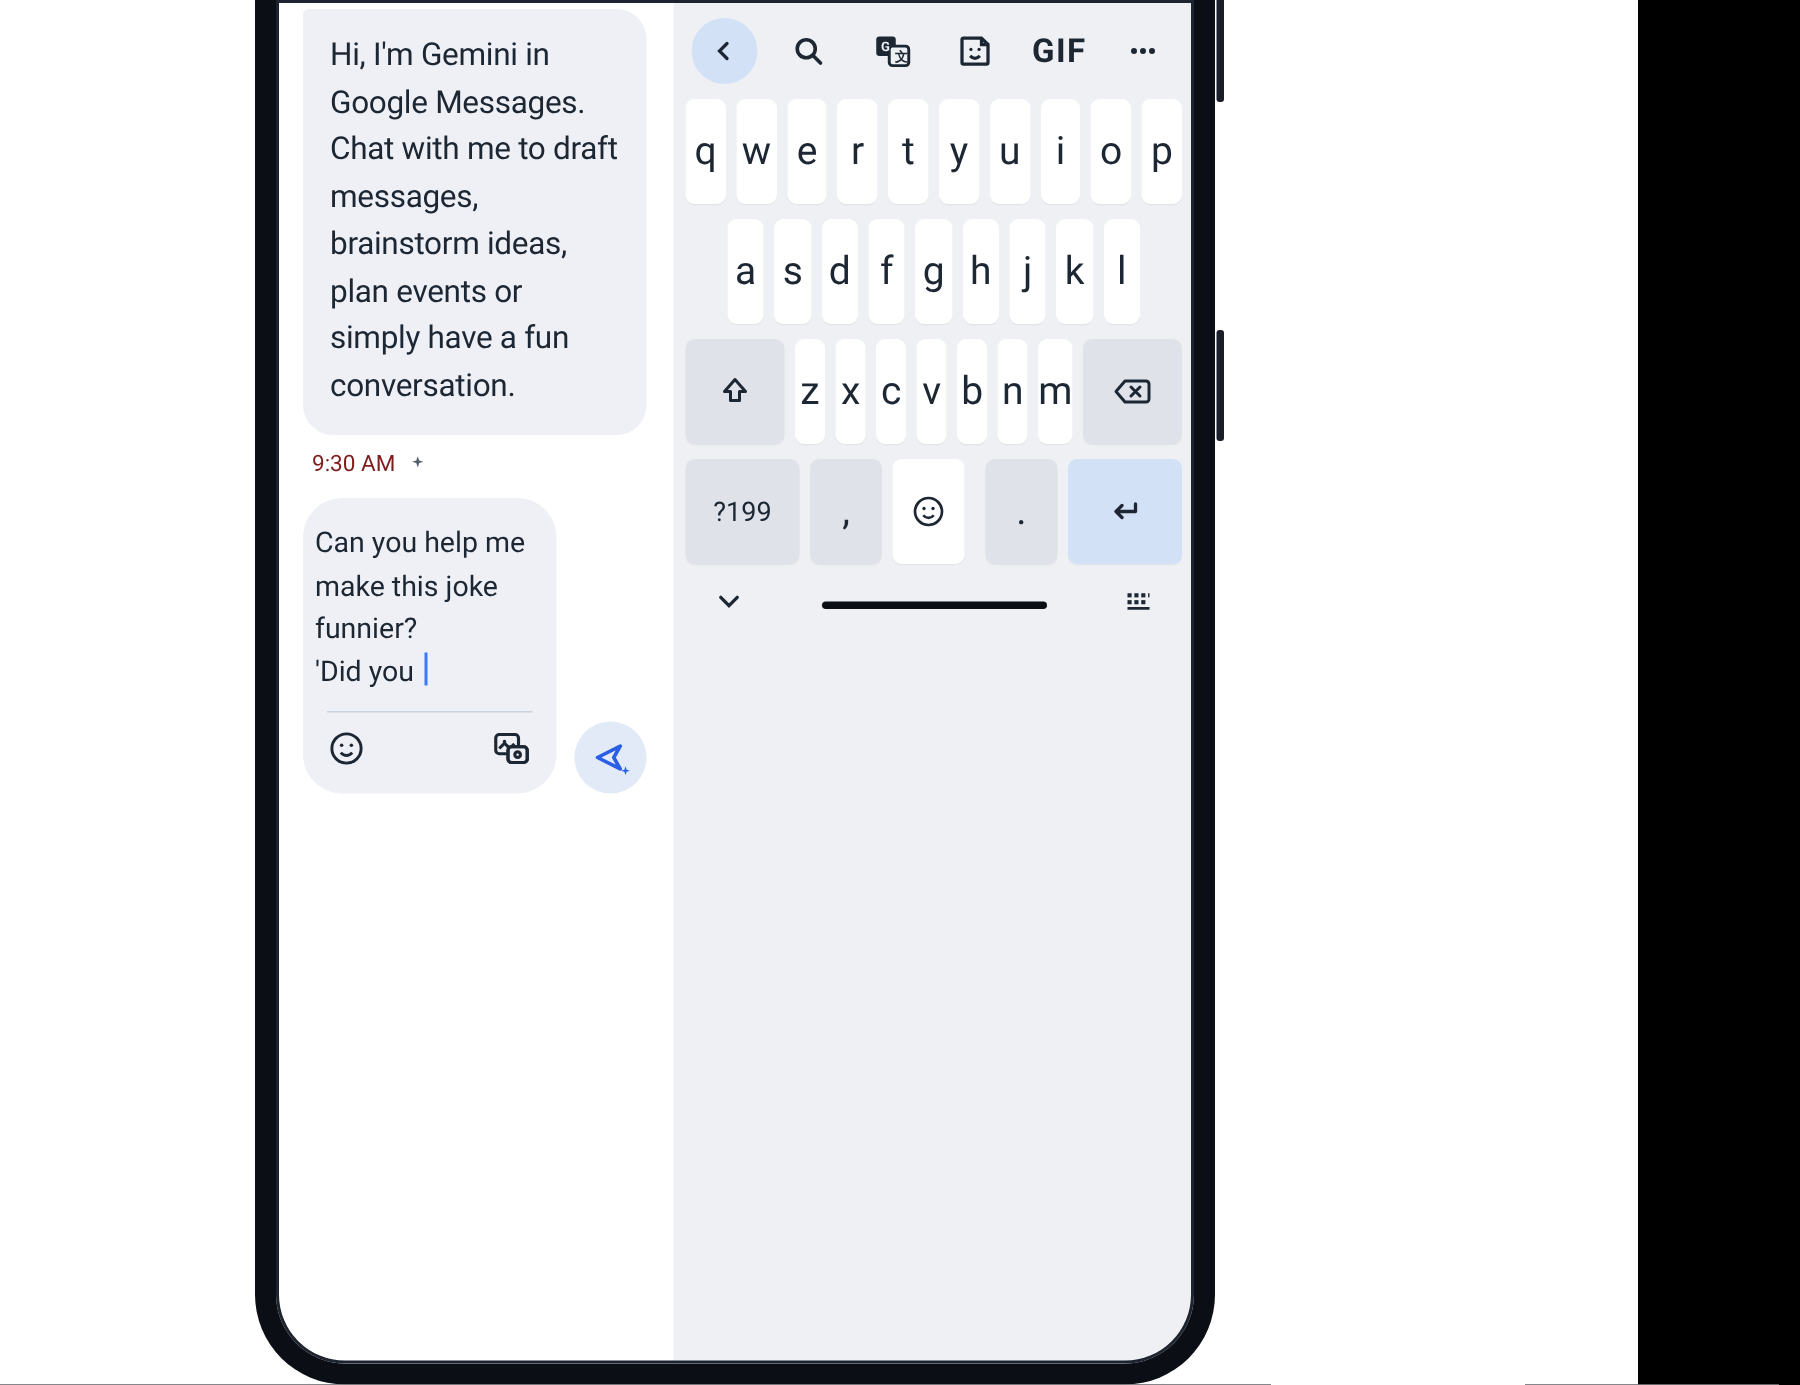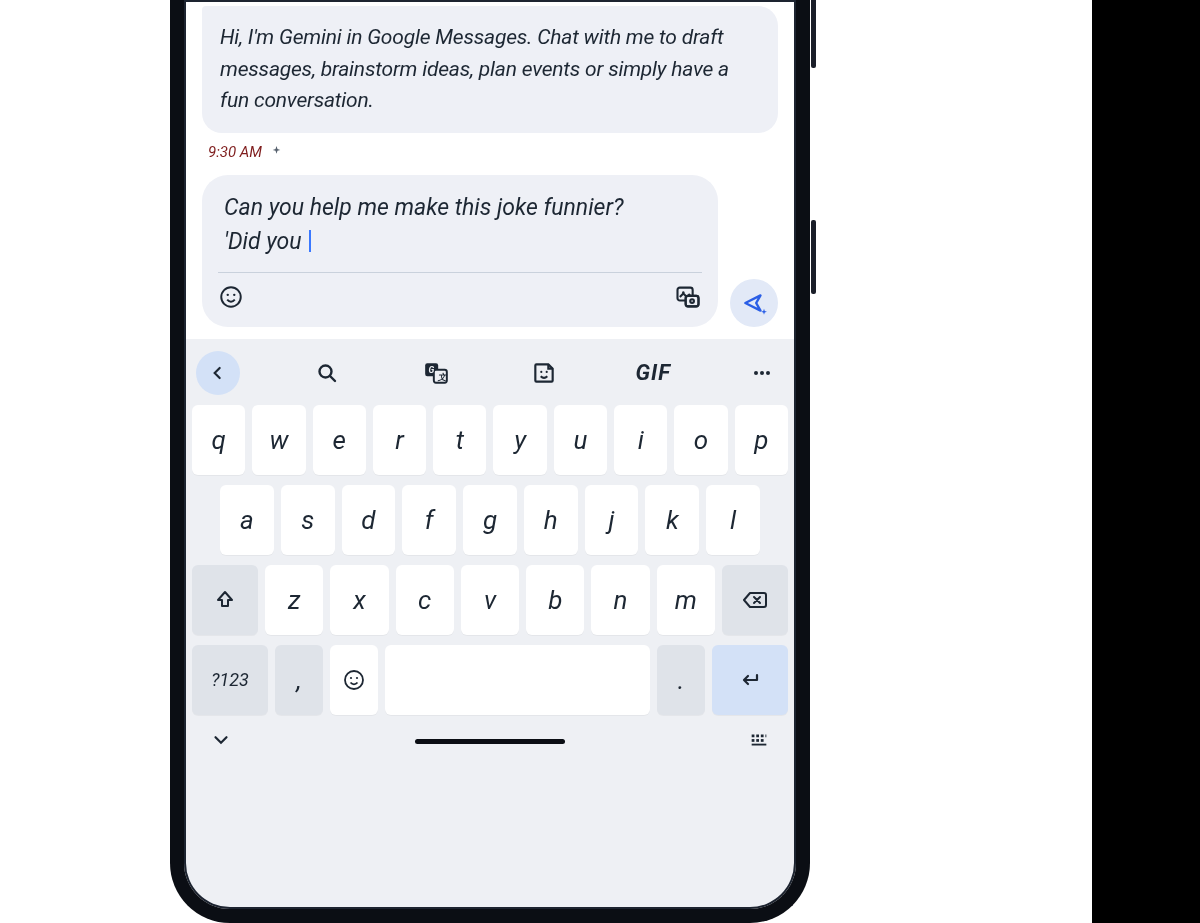--- a/index.html
+++ b/index.html
@@ -51,22 +51,21 @@
     position: absolute;
     left: 14px;
     right: 14px;
     top: 0;
     bottom: 14px;
     background: #ffffff;
     border-bottom-left-radius: 48px;
     border-bottom-right-radius: 48px;
     overflow: hidden;
     display: flex;
-    flex-direction: column;
-    font-style: italic;
+    flex-direction: row;
   }
   
   .chat-area {
     padding: 6px 18px 0 18px;
     background: #fff;
   }
   .bubble {
     background: #eef0f6;
     border-radius: 20px;
     padding: 16px 18px;
@@ -92,22 +91,22 @@
     padding-bottom: 12px;
   }
   .compose {
     flex: 1;
     background: #eef0f6;
     border-radius: 26px;
     display: flex;
     flex-direction: column;
   }
   .compose-text {
-    padding: 16px 18px 6px 22px;
-    font-size: 23px;
+    padding: 16px 18px 6px 8px;
+    font-size: 19px;
     line-height: 1.5;
     color: #1d2733;
   }
   .compose-text .cursor {
     display: inline-block;
     width: 2px;
     height: 22px;
     background: #3a78ff;
     vertical-align: -3px;
     margin-left: 2px;
@@ -402,21 +401,21 @@
         <div class="key fn bksp">
           <svg width="28" height="24" viewBox="0 0 28 24" fill="none" stroke="#1d2733" stroke-width="2" stroke-linejoin="round">
               <path d="M9 5h14a2 2 0 0 1 2 2v10a2 2 0 0 1-2 2H9l-6-7 6-7z"></path>
               <path d="M13 9l6 6M19 9l-6 6" stroke-linecap="round"></path>
             </svg>
         </div>
       </div>
 
       <div class="kb-row r4">
         <div class="key fn sym">
-            <span>?123</span>
+            <span>?199</span>
           </div>
         <div class="key fn comma">
             <span>,</span>
           </div>
         <div class="key emoji">
           <svg width="24" height="24" viewBox="0 0 24 24" fill="none" stroke="#1d2733" stroke-width="1.8">
               <circle cx="12" cy="12" r="9"></circle>
               <circle cx="9" cy="10" r="1.1" fill="#1d2733" stroke="none"></circle>
               <circle cx="15" cy="10" r="1.1" fill="#1d2733" stroke="none"></circle>
               <path d="M8.5 14.5c1 1.2 2.2 1.8 3.5 1.8s2.5-.6 3.5-1.8"></path>

